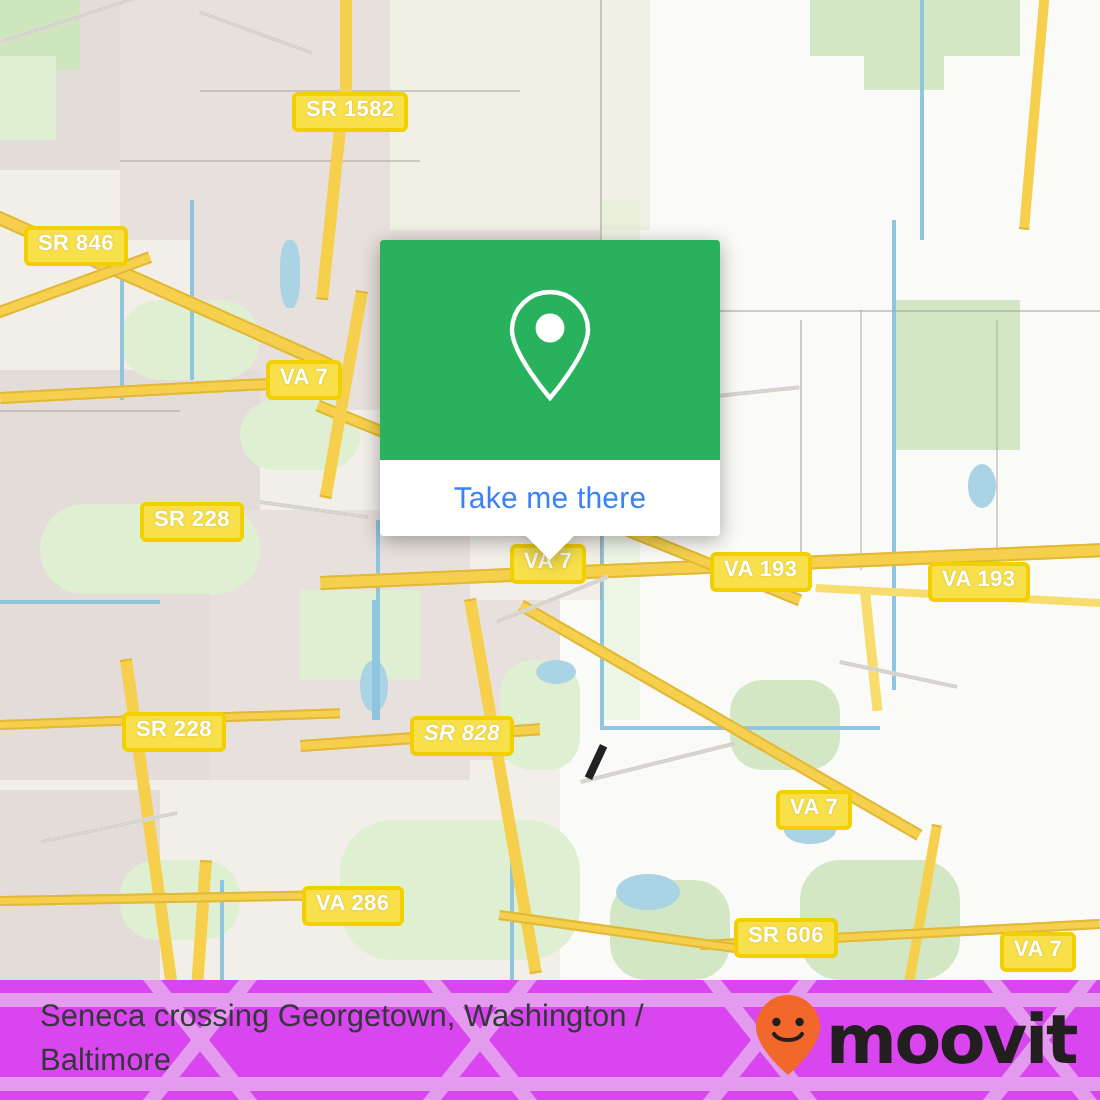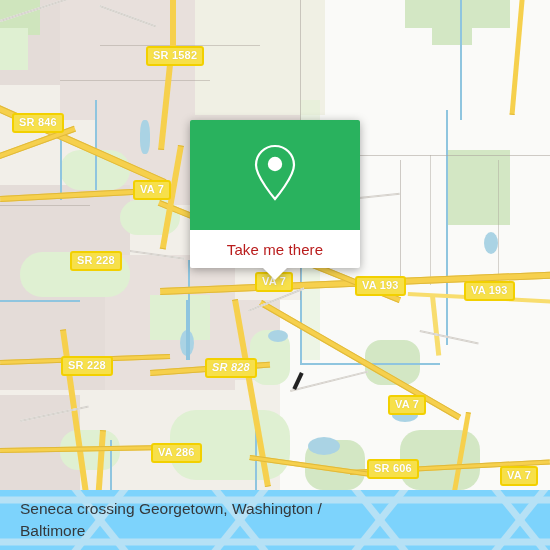--- a/index.html
+++ b/index.html
@@ -68,21 +68,21 @@
   }
   #popup-footer {
     height: 38px;
     background: #ffffff;
     border-radius: 0 0 2px 2px;
     display: flex; align-items: center; justify-content: center;
     position: relative;
   }
   #popup-label {
     font-size: 15px;
-    color: #b91c1c;
+    color: #3b82f6;
     letter-spacing: .1px;
   }
   #popup-tail {
     position: absolute;
     left: 50%; top: 100%;
     transform: translateX(-50%);
     width: 0; height: 0;
     border-left: 12px solid transparent;
     border-right: 12px solid transparent;
     border-top: 12px solid #ffffff;
@@ -98,21 +98,21 @@
     padding-left: 11px;
     font-size: 13px;
     color: #3a3a3a;
   }
 
   
   #footer {
     position: absolute;
     left: 0; top: 490px;
     width: 550px; height: 60px;
-    background: #7dd3fc;
+    background: #d946ef;
     display: flex; align-items: center;
     overflow: hidden;
   }
   #footer-watermark {
     position: absolute; left: 0; top: -10px;
     width: 550px; height: 80px;
     opacity: .5;
     pointer-events: none;
   }
   #footer-title {
@@ -289,14 +289,25 @@
         <path d="M420 -10 L340 90"></path>
         <path d="M480 -10 L560 90"></path>
         <path d="M560 -10 L480 90"></path>
         <path d="M0 20 L550 20"></path>
         <path d="M0 62 L550 62"></path>
       </g>
     </svg>
 
     <div id="footer-title">Seneca crossing Georgetown, Washington / Baltimore</div>
 
+    <div id="brand">
+      <span>
+        <svg width="36" height="44" viewBox="0 0 36 44" aria-hidden="true">
+          <path d="M18 2 C9.2 2 2 9.2 2 18 C2 29 18 42 18 42 C18 42 34 29 34 18 C34 9.2 26.8 2 18 2 Z" fill="#f2682a"></path>
+          <circle cx="12.2" cy="15.5" r="2.1" fill="#231f20"></circle>
+          <circle cx="23.8" cy="15.5" r="2.1" fill="#231f20"></circle>
+          <path d="M11 21.5 C13.5 25.5 22.5 25.5 25 21.5" stroke="#231f20" stroke-width="2.1" fill="none" stroke-linecap="round"></path>
+        </svg>
+      </span>
+      <span id="brand-word">moovit</span>
+    </div>
   </div>
 </div>
 
 </body></html>

